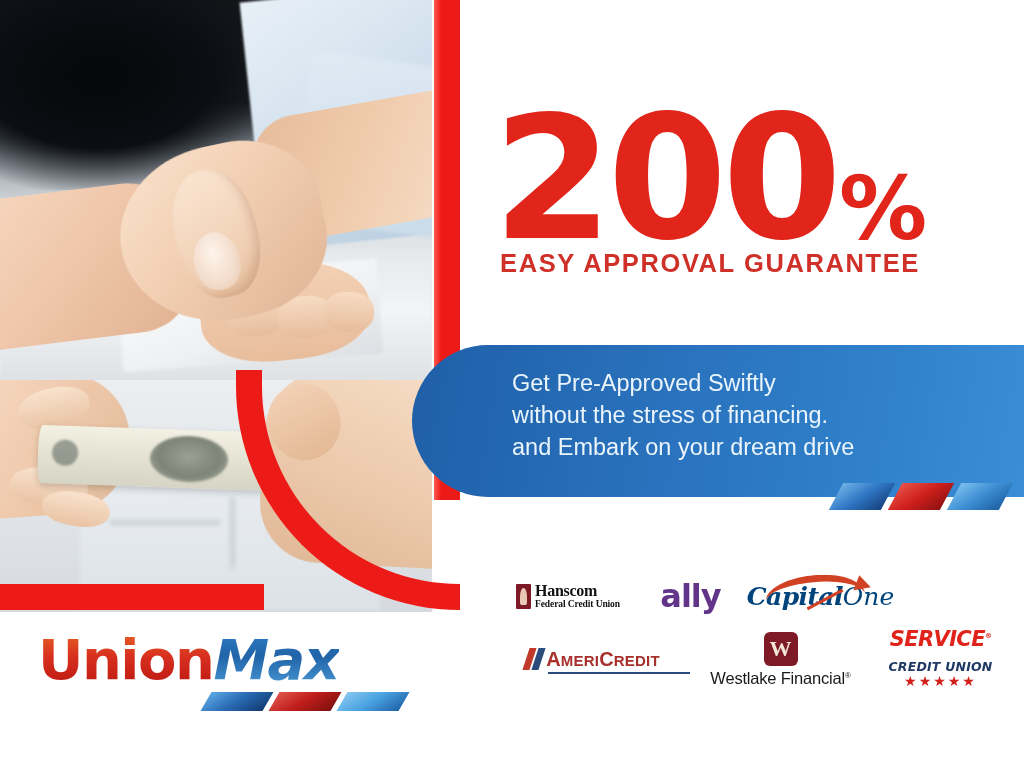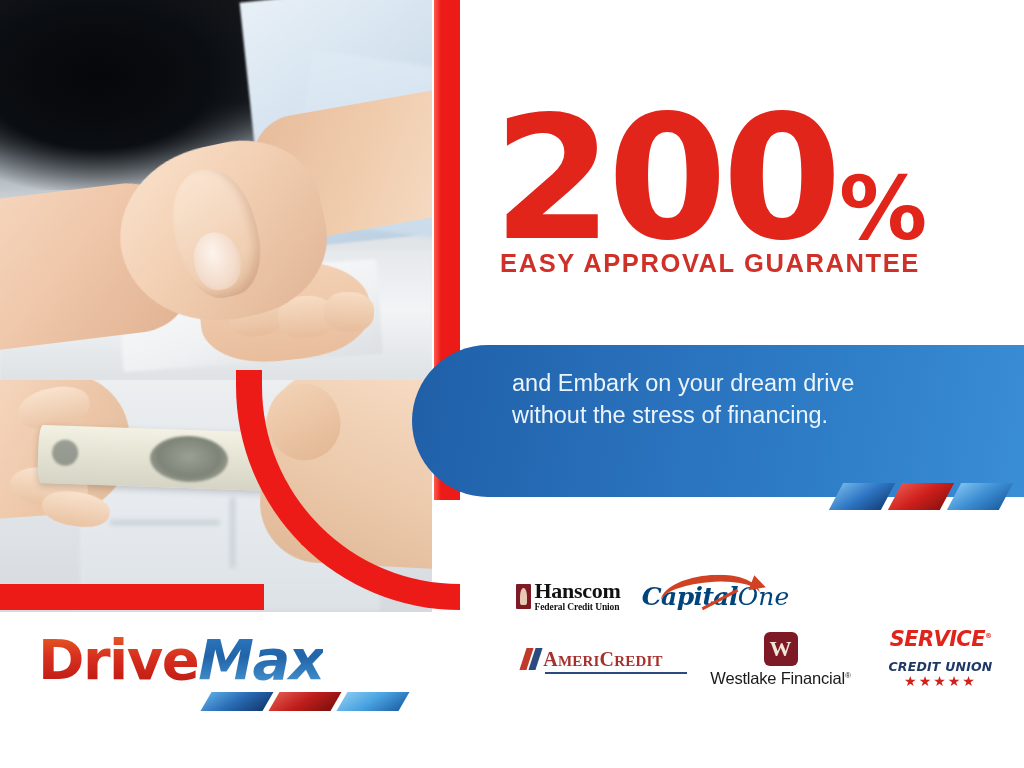--- a/index.html
+++ b/index.html
@@ -131,21 +131,21 @@
   .lrow1{height:56px;}
   .lrow2{height:62px;margin-top:4px;}
   .lcell{display:flex;align-items:center;justify-content:center;}
 
   
   .hanscom{display:flex;align-items:center;gap:4px;}
   .hans-ic{width:15px;height:25px;background:#7d1a26;border-radius:1px;position:relative;}
   .hans-ic::after{content:"";position:absolute;left:4px;top:4px;width:7px;height:17px;
                   background:#e8c9b6;border-radius:50% 50% 20% 20%;}
   .hans-t{line-height:1;}
-  .hans-n{font-family:"Liberation Serif","DejaVu Serif",serif;font-size:22px;
+  .hans-n{font-family:"Liberation Serif","DejaVu Serif",serif;font-size:16px;
           font-weight:bold;color:#111;letter-spacing:-.3px;}
   .hans-s{font-family:"Liberation Serif","DejaVu Serif",serif;font-size:9.5px;
           font-weight:bold;color:#111;letter-spacing:-.1px;margin-top:1px;}
 
   
   .dcu{font-family:"DejaVu Sans",sans-serif;font-size:32px;font-weight:bold;
        color:#2f6b5e;letter-spacing:-3px;font-style:italic;position:relative;}
   .dcu sup{font-size:9px;letter-spacing:0;vertical-align:super;}
 
   
@@ -163,21 +163,21 @@
   .co-word{font-family:"DejaVu Serif",serif;font-size:25px;font-weight:bold;
     font-style:italic;color:#00447c;letter-spacing:-.6px;}
   .co-one{font-family:"DejaVu Serif",serif;font-size:25px;font-style:italic;color:#00447c;}
   .co-slash{position:absolute;left:58px;top:14px;width:40px;height:3px;
     background:#d14124;transform:rotate(-28deg);}
 
   
   .amc{display:flex;align-items:center;gap:4px;position:relative;}
   .amc-sl{display:flex;gap:2px;}
   .amc-sl i{display:block;width:7px;height:22px;transform:skewX(-18deg);}
-  .amc-w{font-family:Liberation Serif, serif;font-size:20px;
+  .amc-w{font-family:Liberation Sans, sans-serif;font-size:20px;
          font-weight:bold;color:#a8302c;letter-spacing:.2px;}
   .amc-w small{font-size:15px;}
   .amc-rule{position:absolute;left:22px;bottom:-3px;width:142px;height:1.5px;background:#2b4a7d;}
 
   
   .wl{text-align:center;line-height:1;}
   .wl-sq{width:34px;height:34px;background:#7d1a26;border-radius:6px;margin:0 auto 4px;
          display:flex;align-items:center;justify-content:center;}
   .wl-sq span{font-family:"Liberation Serif","DejaVu Serif",serif;font-size:22px;
          font-weight:bold;color:#f3e6d8;}
@@ -242,34 +242,35 @@
   <div class="headline">
     <div class="pct-row">
       <span class="pct-num">200</span>
       <span class="pct-sym">%</span>
     </div>
     <div class="sub">EASY APPROVAL GUARANTEE</div>
   </div>
 
   <div class="blue-pill">
     <div class="pill-text">
+      <div>Get Pre-Approved Swiftly</div>
+      <div>without the stress of financing.</div>
       <div>and Embark on your dream drive</div>
-      <div>without the stress of financing.</div>
     </div>
   </div>
 
   <div class="chev-row">
     <div class="chev b"></div>
     <div class="chev r"></div>
     <div class="chev lb"></div>
   </div>
 
   <div class="dm-logo">
     <div class="dm-word">
-      <span class="dm-drive">Drive</span><span class="dm-max">Max</span>
+      <span class="dm-drive">Union</span><span class="dm-max">Max</span>
     </div>
     <div class="dm-chevs">
       <div class="dm-chev" style="background:linear-gradient(135deg,#5aa8e2 0%,#2a6cb5 48%,#123a72 100%);"></div>
       <div class="dm-chev" style="background:linear-gradient(135deg,#e0544c 0%,#c01e1b 48%,#7e100e 100%);"></div>
       <div class="dm-chev" style="background:linear-gradient(135deg,#86c7f2 0%,#4aa3e0 48%,#1f63a8 100%);"></div>
     </div>
   </div>
 
   <div class="lenders">
 
@@ -278,20 +279,23 @@
         <div class="hanscom">
           <div class="hans-ic"></div>
           <div class="hans-t">
             <div class="hans-n">Hanscom</div>
             <div class="hans-s">Federal Credit Union</div>
           </div>
         </div>
       </div>
 
 
+      <div class="lcell" style="width:105px;">
+        <div class="ally">ally</div>
+      </div>
 
       <div class="lcell" style="width:155px;">
         <div class="capone">
           <div class="co-swoosh"></div>
           <span class="co-word">Capital</span><span class="co-one">One</span>
           <div class="co-slash"></div>
         </div>
       </div>
     </div>
 

